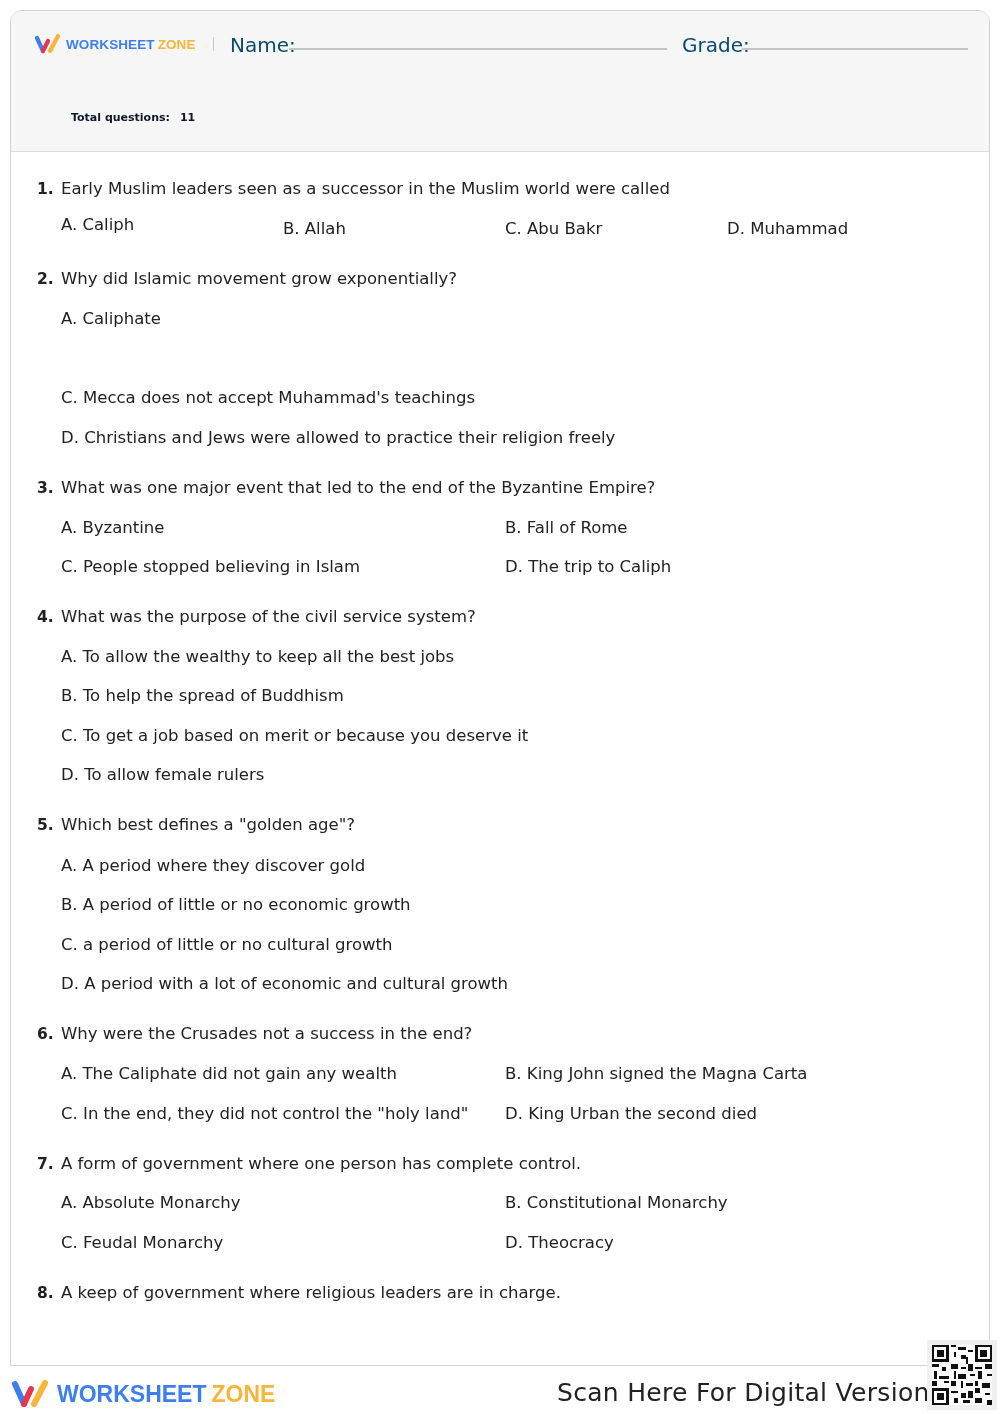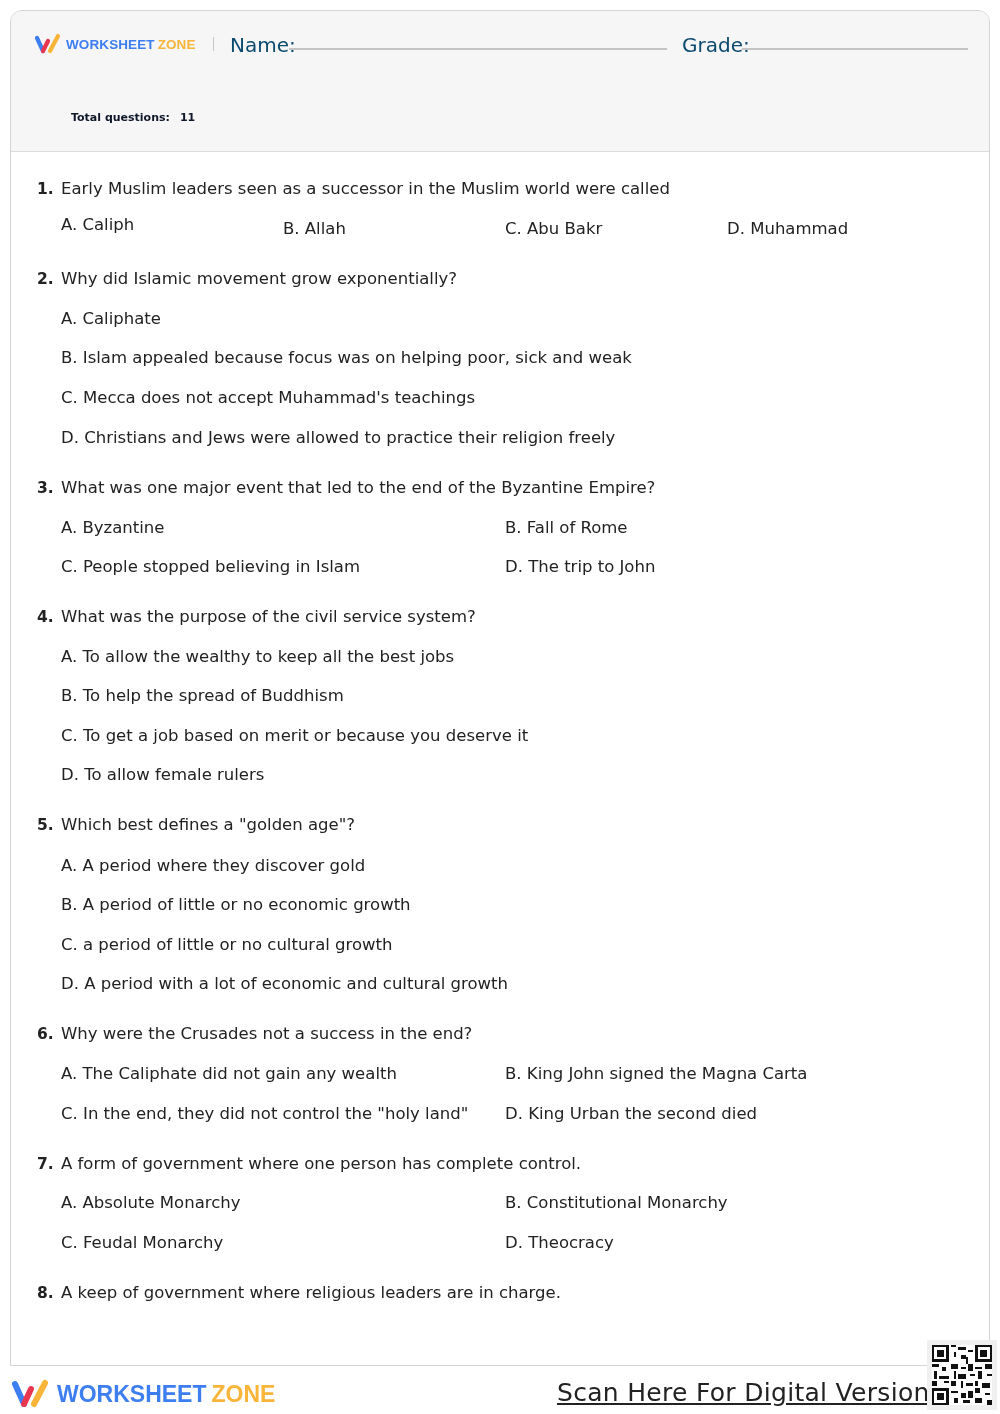--- a/index.html
+++ b/index.html
@@ -32,21 +32,21 @@
 
     .q { position: absolute; left: 26px; font-size: 16.5px; color: #222; }
     .q .qnum { display: inline-block; width: 24px; font-weight: bold; font-size: 15.5px; }
     .opt { position: absolute; font-size: 16.5px; color: #222; white-space: nowrap; }
 
     .footer-logo { position: absolute; left: 10px; top: 1378px; height: 32px; display: flex; align-items: center; }
     .footer-logo svg { width: 42px; height: 32px; }
     .footer-logo-text { font-family: "Liberation Sans", sans-serif; font-weight: bold; font-size: 23px; margin-left: 5px; }
     .footer-logo-text .w { color: #3d7ef0; }
     .footer-logo-text .z { color: #f8b53a; margin-left: 5px; }
-    .scan-text { position: absolute; left: 557px; top: 1378px; font-size: 25px; color: #222; letter-spacing: 0.3px; text-decoration: underline; }
+    .scan-text { position: absolute; left: 557px; top: 1378px; font-size: 25px; color: #222; letter-spacing: 0.3px; }
     .qr { position: absolute; left: 927px; top: 1340px; width: 70px; height: 70px; background: #f0f0f0; padding: 5px; }
     .qr svg { width: 60px; height: 60px; display: block; }
   </style>
 </head>
 <body>
 
 <div class="sheet">
   <div class="header">
     <div class="logo-small">
       <svg viewBox="0 0 30 22">
@@ -67,29 +67,28 @@
   </div>
 
   <div class="q" style="top:168px"><span class="qnum">1.</span><span>Early Muslim leaders seen as a successor in the Muslim world were called</span></div>
   <div class="opt" style="left:50px;top:204px">A. Caliph</div>
   <div class="opt" style="left:272px;top:208px">B. Allah</div>
   <div class="opt" style="left:494px;top:208px">C. Abu Bakr</div>
   <div class="opt" style="left:716px;top:208px">D. Muhammad</div>
 
   <div class="q" style="top:258px"><span class="qnum">2.</span><span>Why did Islamic movement grow exponentially?</span></div>
   <div class="opt" style="left:50px;top:298px">A. Caliphate</div>
-  <div class="opt" style="left:50px;top:337px">B. Islam appealed because focus was on helping poor, sick and weak</div>
   <div class="opt" style="left:50px;top:377px">C. Mecca does not accept Muhammad's teachings</div>
   <div class="opt" style="left:50px;top:417px">D. Christians and Jews were allowed to practice their religion freely</div>
 
   <div class="q" style="top:467px"><span class="qnum">3.</span><span>What was one major event that led to the end of the Byzantine Empire?</span></div>
   <div class="opt" style="left:50px;top:507px">A. Byzantine</div>
   <div class="opt" style="left:494px;top:507px">B. Fall of Rome</div>
   <div class="opt" style="left:50px;top:546px">C. People stopped believing in Islam</div>
-  <div class="opt" style="left:494px;top:546px">D. The trip to John</div>
+  <div class="opt" style="left:494px;top:546px">D. The trip to Caliph</div>
 
   <div class="q" style="top:596px"><span class="qnum">4.</span><span>What was the purpose of the civil service system?</span></div>
   <div class="opt" style="left:50px;top:636px">A. To allow the wealthy to keep all the best jobs</div>
   <div class="opt" style="left:50px;top:675px">B. To help the spread of Buddhism</div>
   <div class="opt" style="left:50px;top:715px">C. To get a job based on merit or because you deserve it</div>
   <div class="opt" style="left:50px;top:754px">D. To allow female rulers</div>
 
   <div class="q" style="top:804px"><span class="qnum">5.</span><span>Which best defines a "golden age"?</span></div>
   <div class="opt" style="left:50px;top:845px">A. A period where they discover gold</div>
   <div class="opt" style="left:50px;top:884px">B. A period of little or no economic growth</div>

